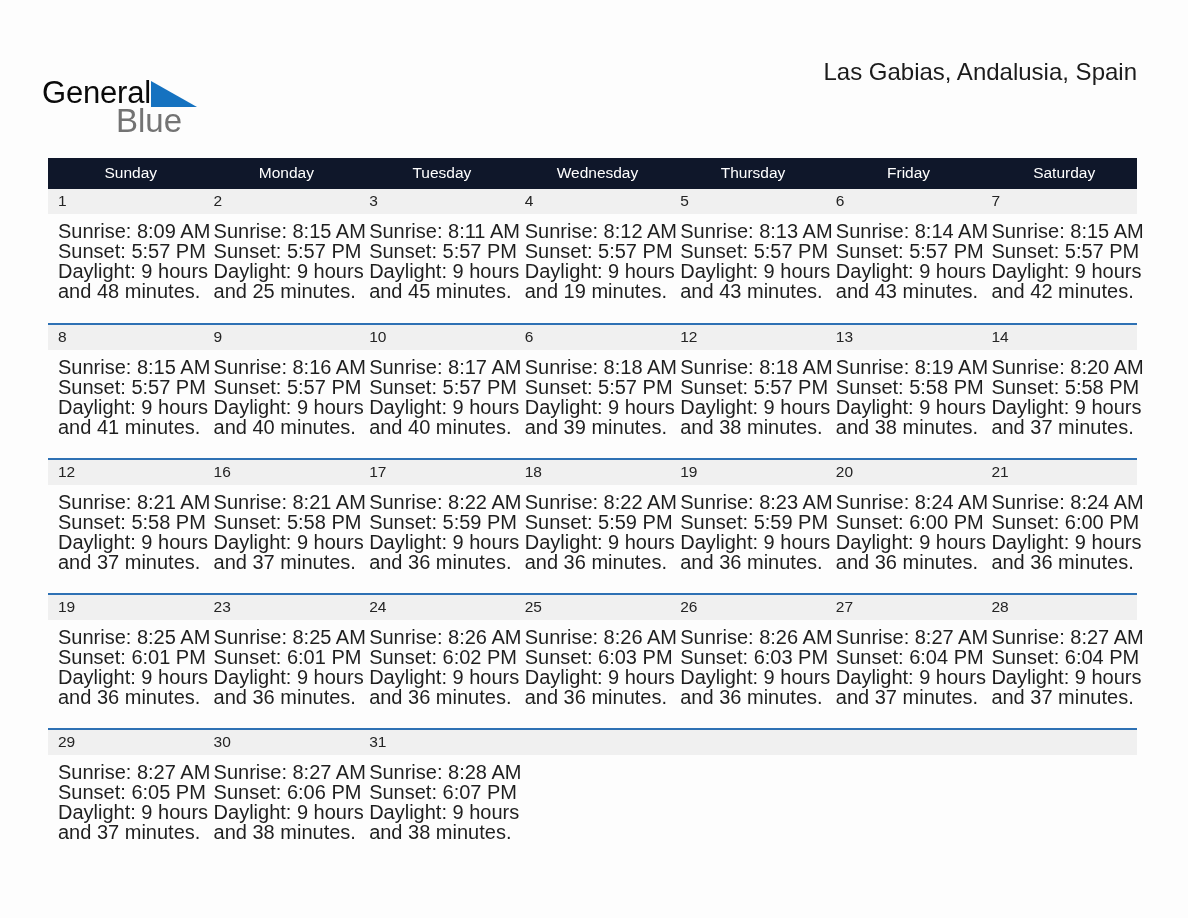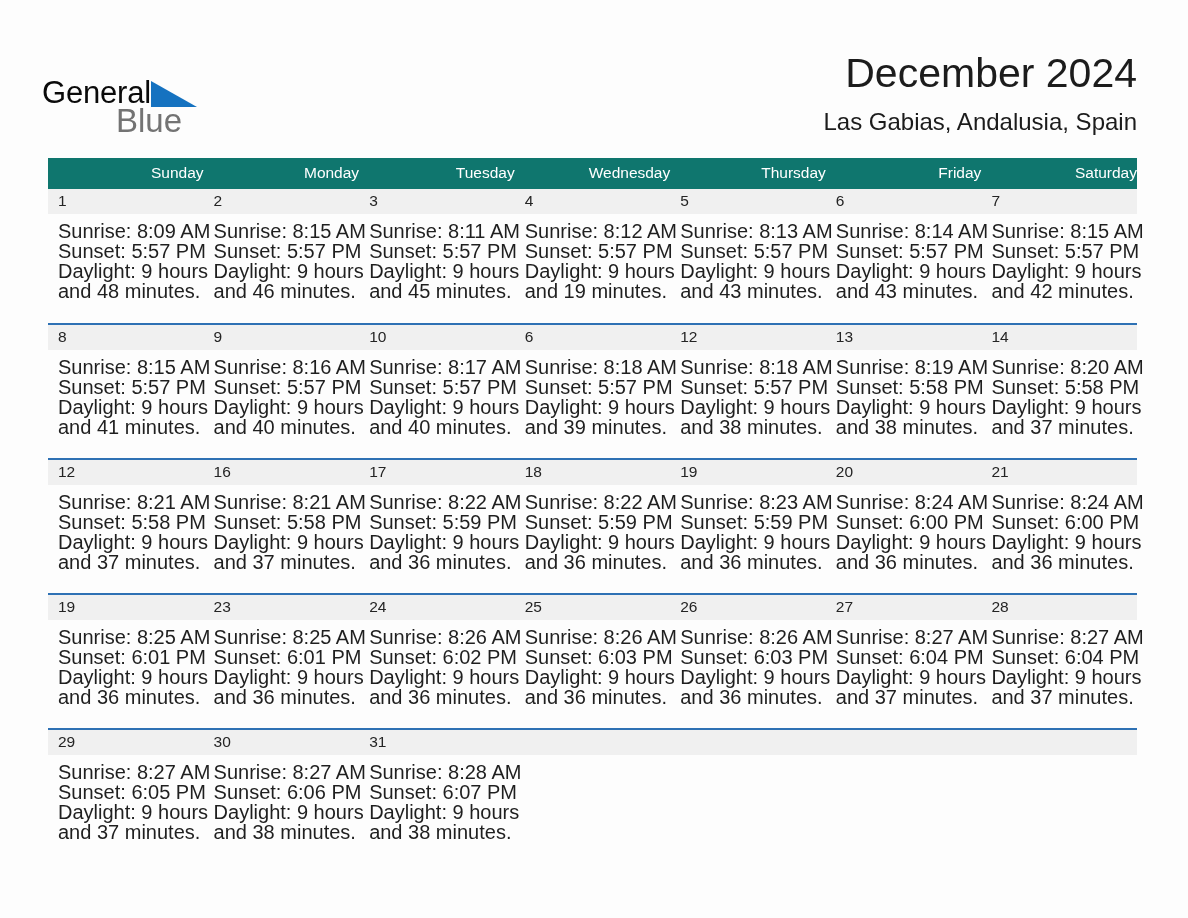--- a/index.html
+++ b/index.html
@@ -96,25 +96,25 @@
     position: absolute;
     left: 48px;
     top: 158px;
     width: 1089px;
     border-collapse: collapse;
     table-layout: fixed;
   }
   .calendar col { width: 155.57px; }
 
   .calendar thead th {
-    background: #0f766e;
+    background: #0f172a;
     color: #ffffff;
     font-size: 15.5px;
     font-weight: normal;
-    text-align: right;
+    text-align: center;
     padding: 6px 0 7px 10px;
     height: 18px;
     vertical-align: middle;
     border: none;
   }
 
   .week-row > td {
     vertical-align: top;
     padding: 0;
     border: none;
@@ -162,21 +162,20 @@
     <div class="brand">
       <div class="brand-line1">
         <span class="brand-word-general">General</span><span class="brand-triangle"><svg width="46" height="26" viewBox="0 0 46 26" xmlns="http://www.w3.org/2000/svg">
               <polygon points="0,0 46,26 0,26" fill="#1572c0"></polygon>
             </svg></span>
       </div>
       <div class="brand-line2">Blue</div>
     </div>
 
     <div class="title-block">
-      <h1 class="cal-title">December 2024</h1>
       <h2 class="cal-subtitle">Las Gabias, Andalusia, Spain</h2>
     </div>
 
   </div>
 
   <table class="calendar">
     <colgroup>
       <col>
         <col>
         <col>
@@ -206,21 +205,21 @@
               <div>Daylight: 9 hours</div>
               <div>and 48 minutes.</div>
             </div>
           </td>
           <td>
             <div class="daynum">2</div>
             <div class="dayinfo">
               <div>Sunrise: 8:15 AM</div>
               <div>Sunset: 5:57 PM</div>
               <div>Daylight: 9 hours</div>
-              <div>and 46 minutes.</div>
+              <div>and 25 minutes.</div>
             </div>
           </td>
           <td>
             <div class="daynum">3</div>
             <div class="dayinfo">
               <div>Sunrise: 8:11 AM</div>
               <div>Sunset: 5:57 PM</div>
               <div>Daylight: 9 hours</div>
               <div>and 45 minutes.</div>
             </div>

